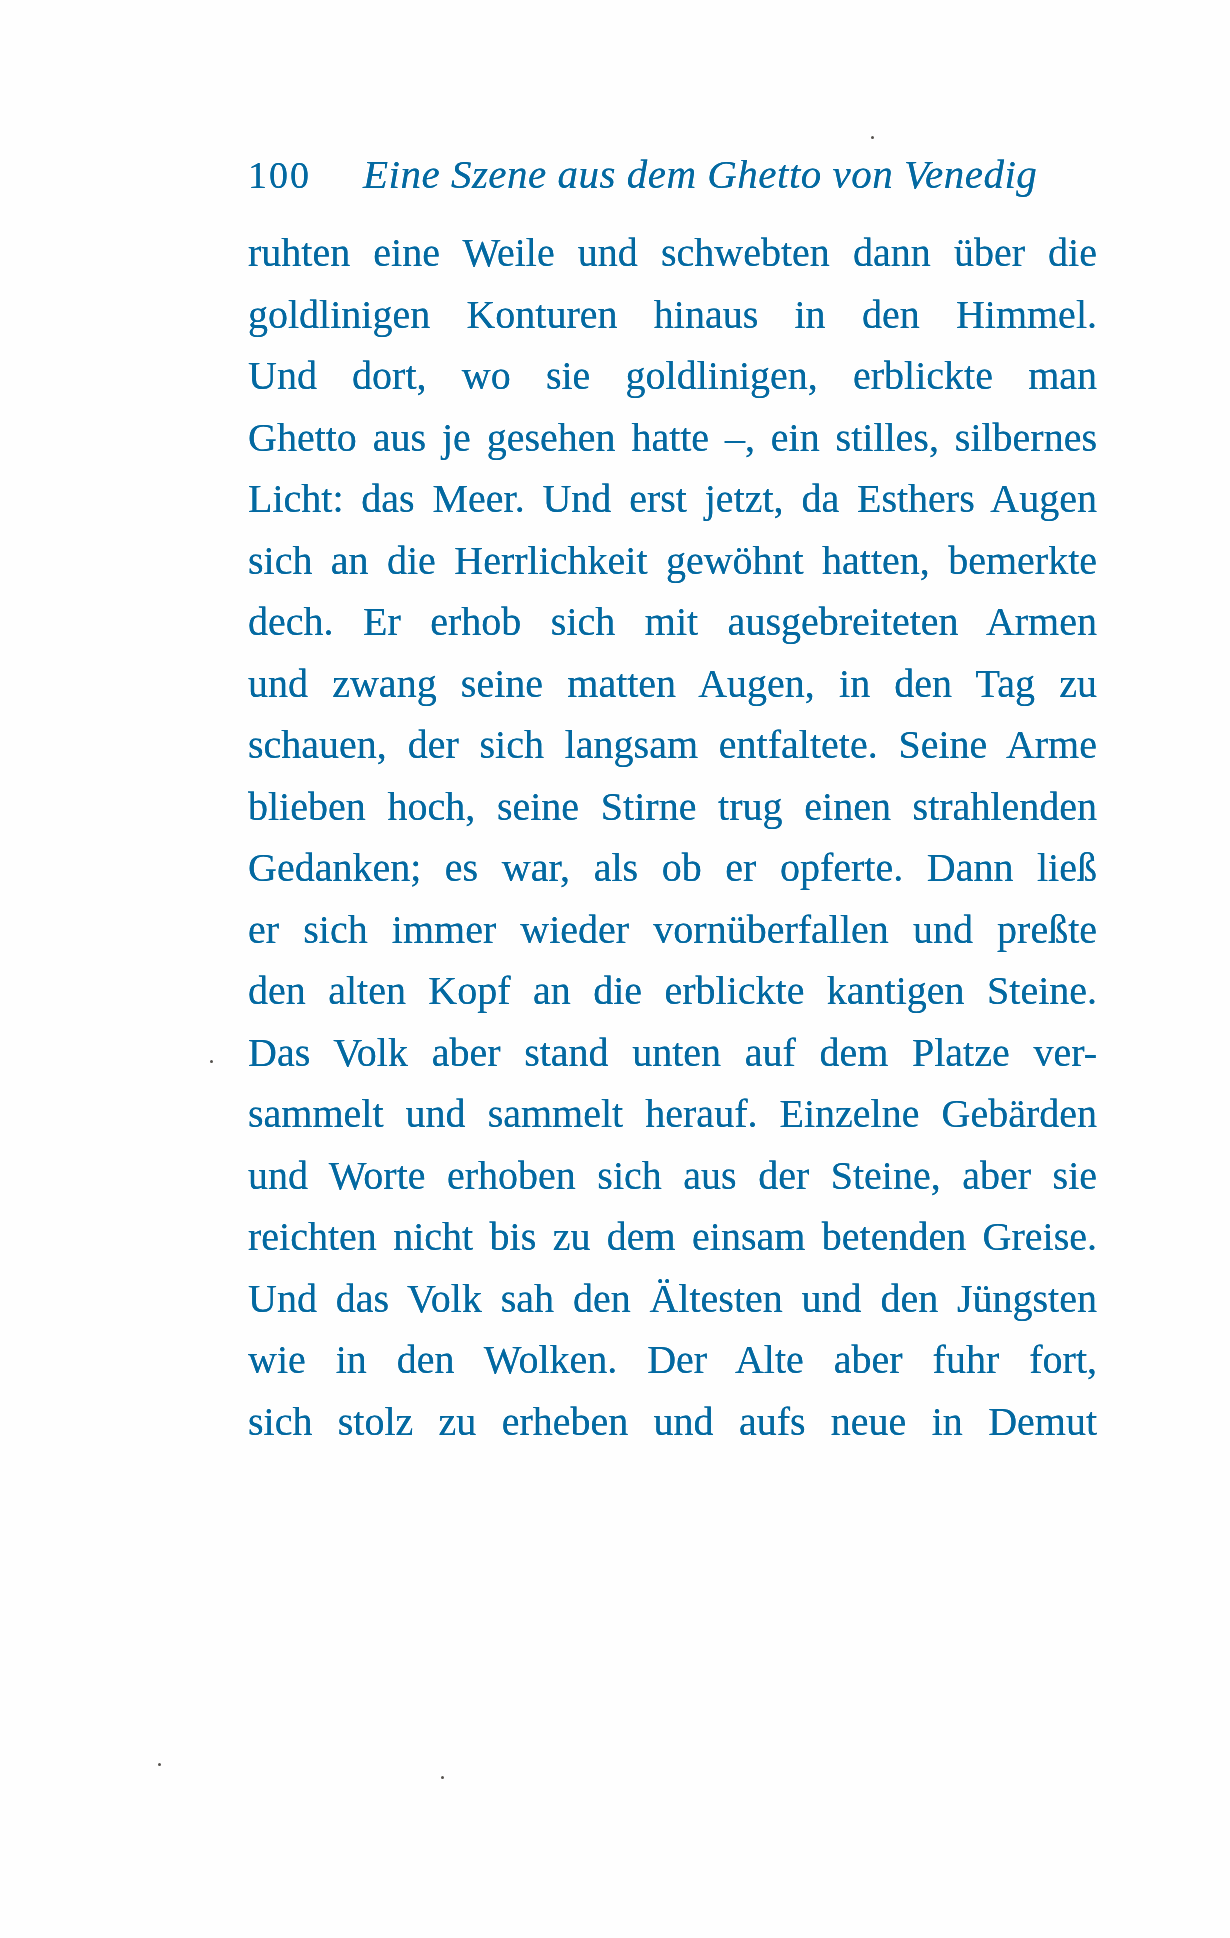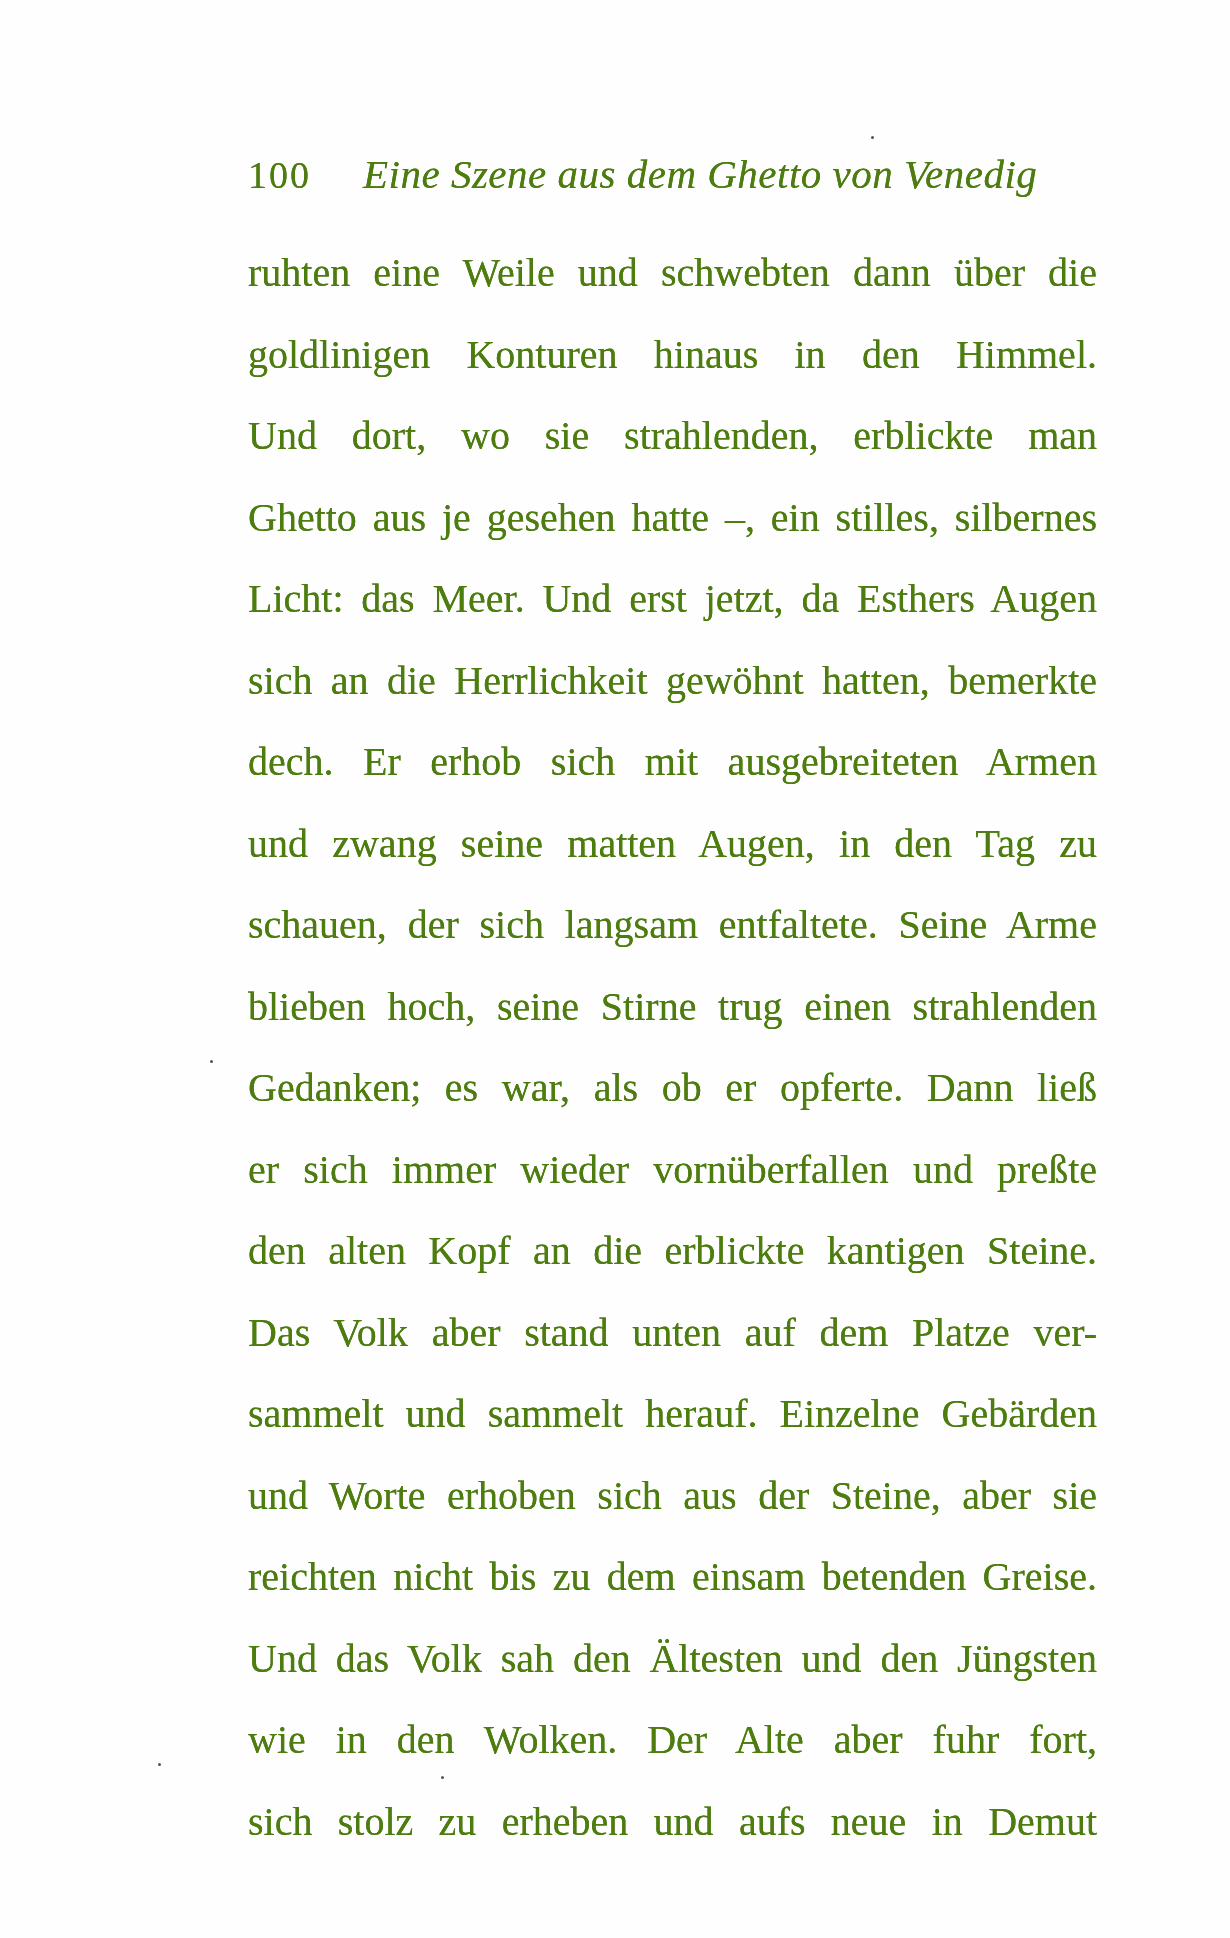--- a/index.html
+++ b/index.html
@@ -7,21 +7,21 @@
     padding: 0;
     background: #ffffff;
   }
   .page {
     position: relative;
     width: 1230px;
     height: 1938px;
     background: #fefefe;
     overflow: hidden;
     font-family: "Liberation Serif", serif;
-    color: #4d7c0f;
+    color: #0369a1;
   }
   .page-header {
     position: absolute;
     left: 248px;
     top: 150px;
     width: 850px;
     white-space: nowrap;
     text-shadow: 0 0 0.6px currentColor;
   }
   .page-number {
@@ -44,41 +44,40 @@
     width: 849px;
     font-size: 40px;
     line-height: 61.5px;
     text-shadow: 0 0 0.6px currentColor;
   }
   .text-line {
     text-align: justify;
     text-align-last: justify;
     -moz-text-align-last: justify;
     white-space: normal;
-    margin-top: 20px;
   }
   .scan-speck {
     position: absolute;
     background: #55524e;
     border-radius: 50%;
   }
 </style>
 </head>
 <body>
 
 <div class="page">
 
   <div class="page-header">
     <span class="page-number">100</span><span class="running-title">Eine Szene aus dem Ghetto von Venedig</span>
   </div>
 
   <div class="text-block" id="body-lines">
       <div class="text-line">ruhten eine Weile und schwebten dann über die</div>
       <div class="text-line">goldlinigen Konturen hinaus in den Himmel.</div>
-      <div class="text-line">Und dort, wo sie strahlenden, erblickte man</div>
+      <div class="text-line">Und dort, wo sie goldlinigen, erblickte man</div>
       <div class="text-line">Ghetto aus je gesehen hatte –, ein stilles, silbernes</div>
       <div class="text-line">Licht: das Meer. Und erst jetzt, da Esthers Augen</div>
       <div class="text-line">sich an die Herrlichkeit gewöhnt hatten, bemerkte</div>
       <div class="text-line">dech. Er erhob sich mit ausgebreiteten Armen</div>
       <div class="text-line">und zwang seine matten Augen, in den Tag zu</div>
       <div class="text-line">schauen, der sich langsam entfaltete. Seine Arme</div>
       <div class="text-line">blieben hoch, seine Stirne trug einen strahlenden</div>
       <div class="text-line">Gedanken; es war, als ob er opferte. Dann ließ</div>
       <div class="text-line">er sich immer wieder vornüberfallen und preßte</div>
       <div class="text-line">den alten Kopf an die erblickte kantigen Steine.</div>

